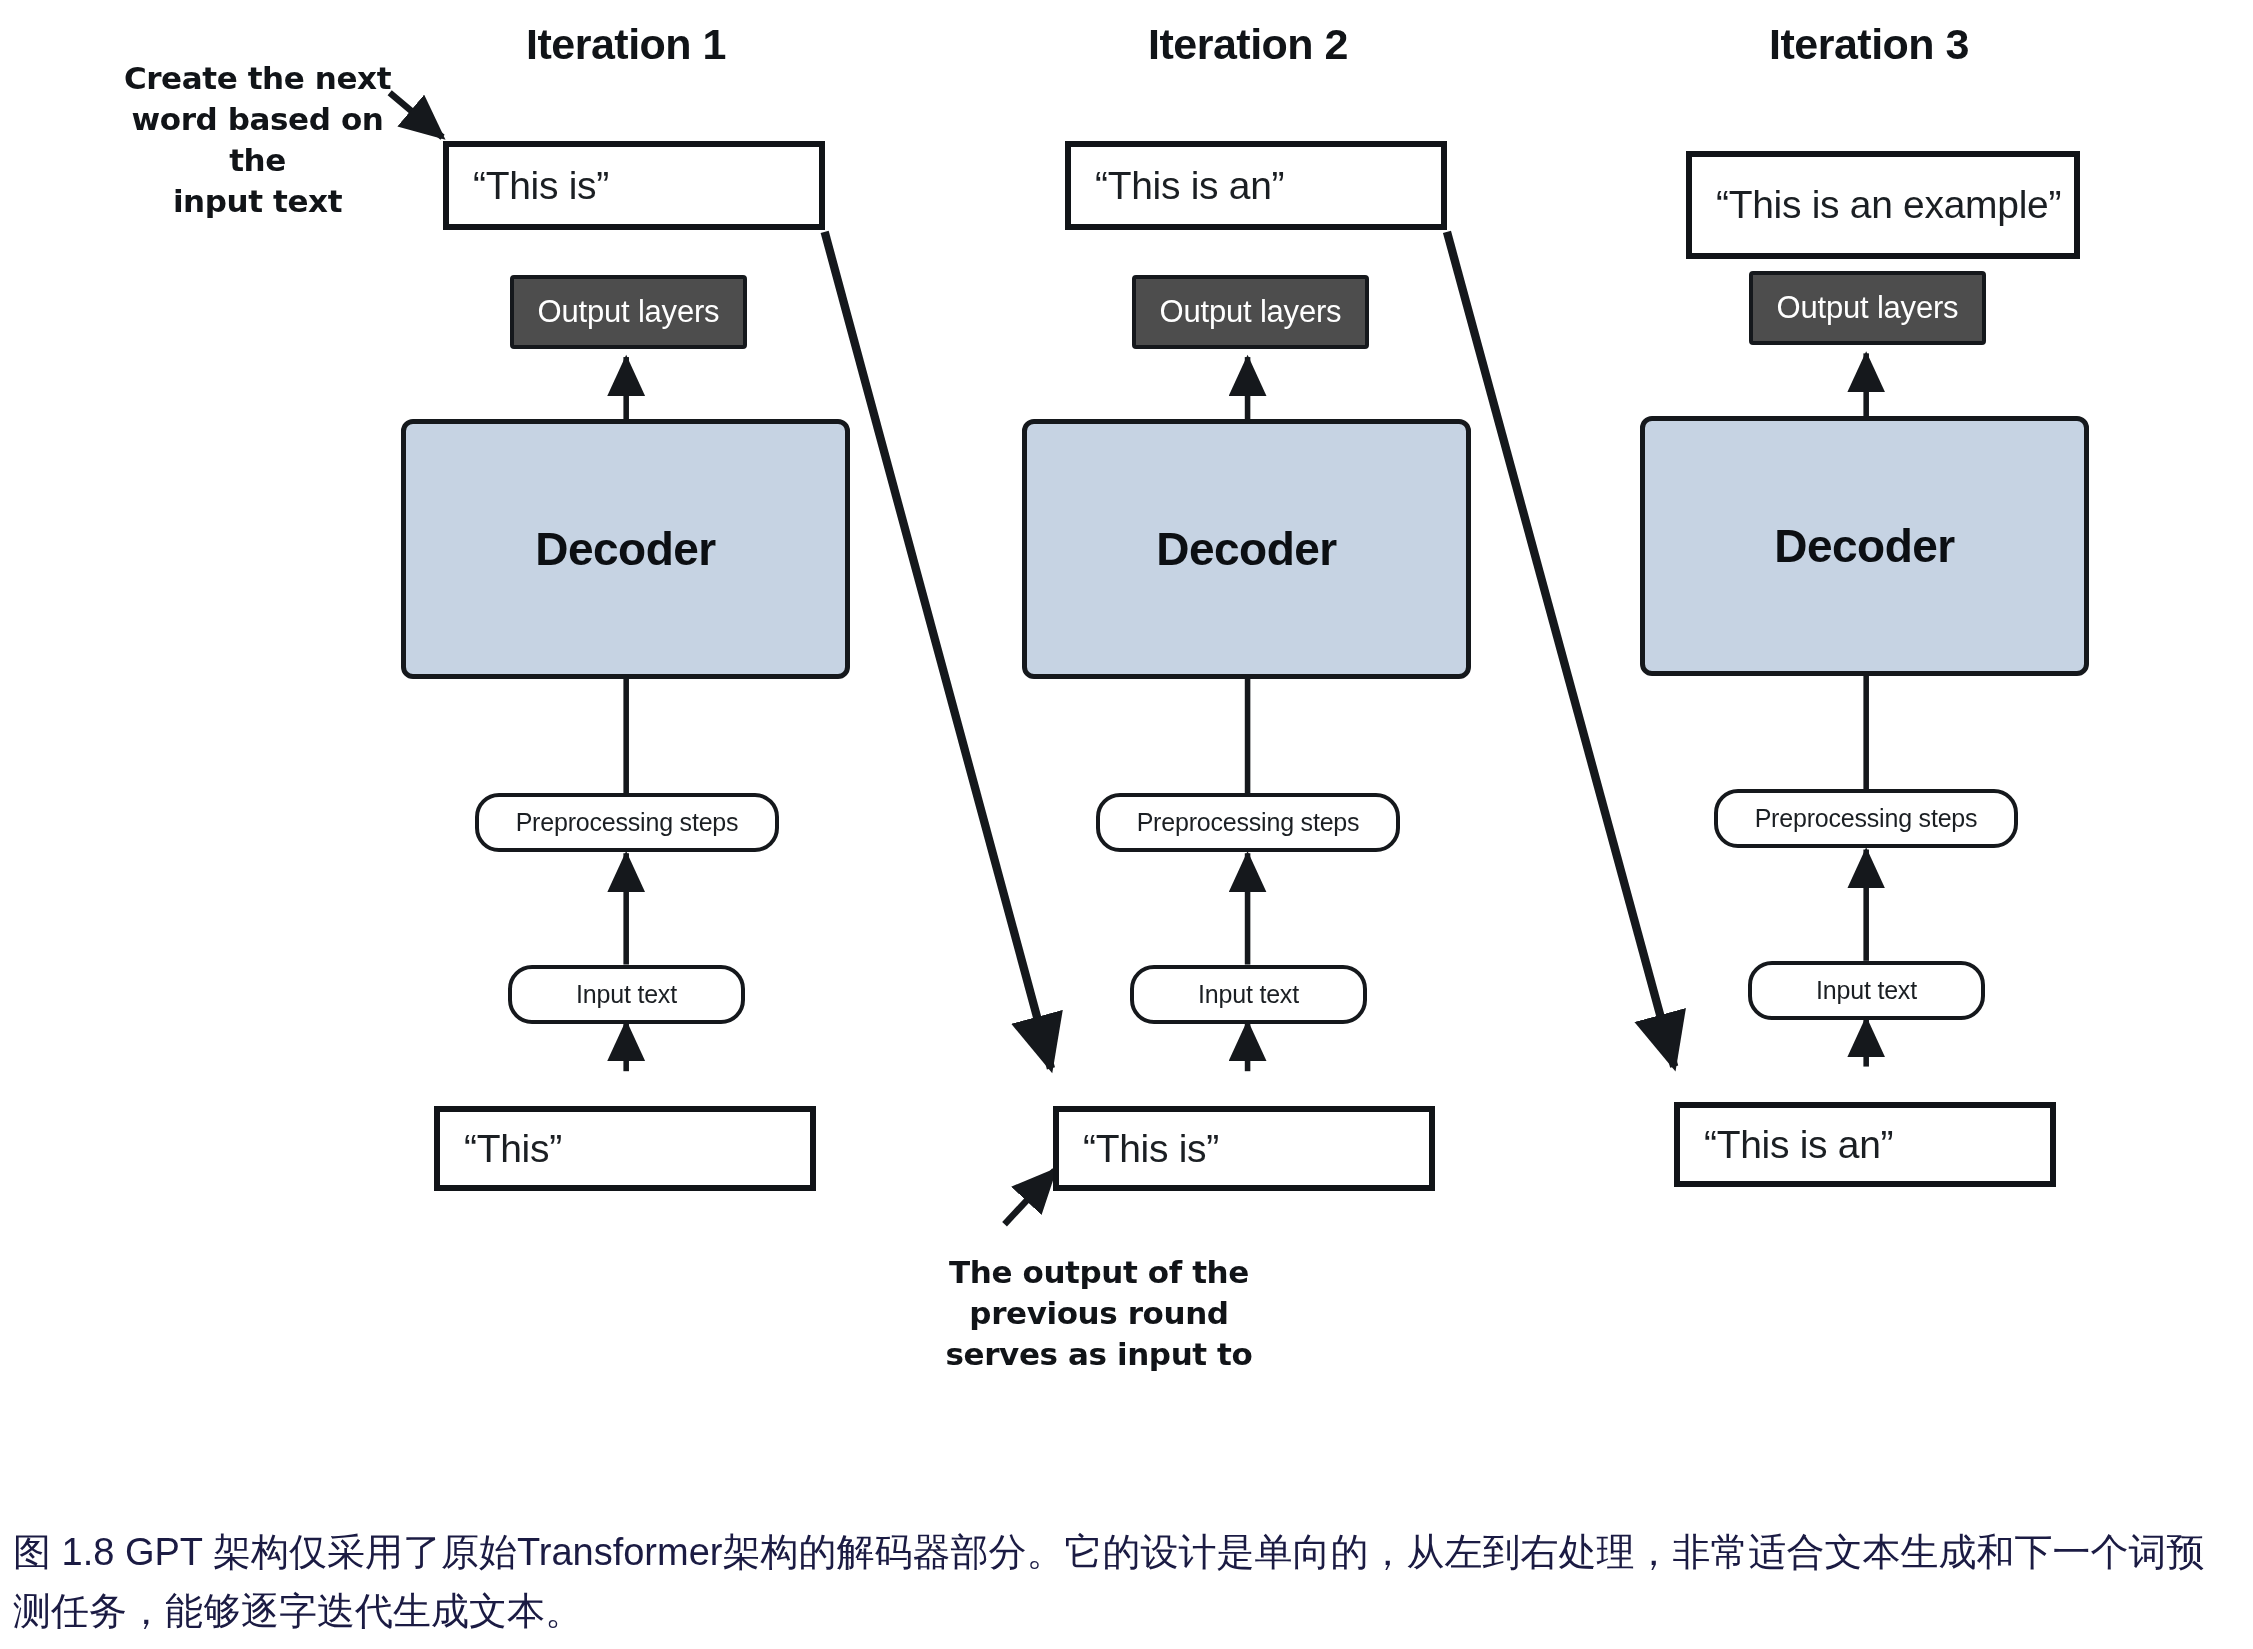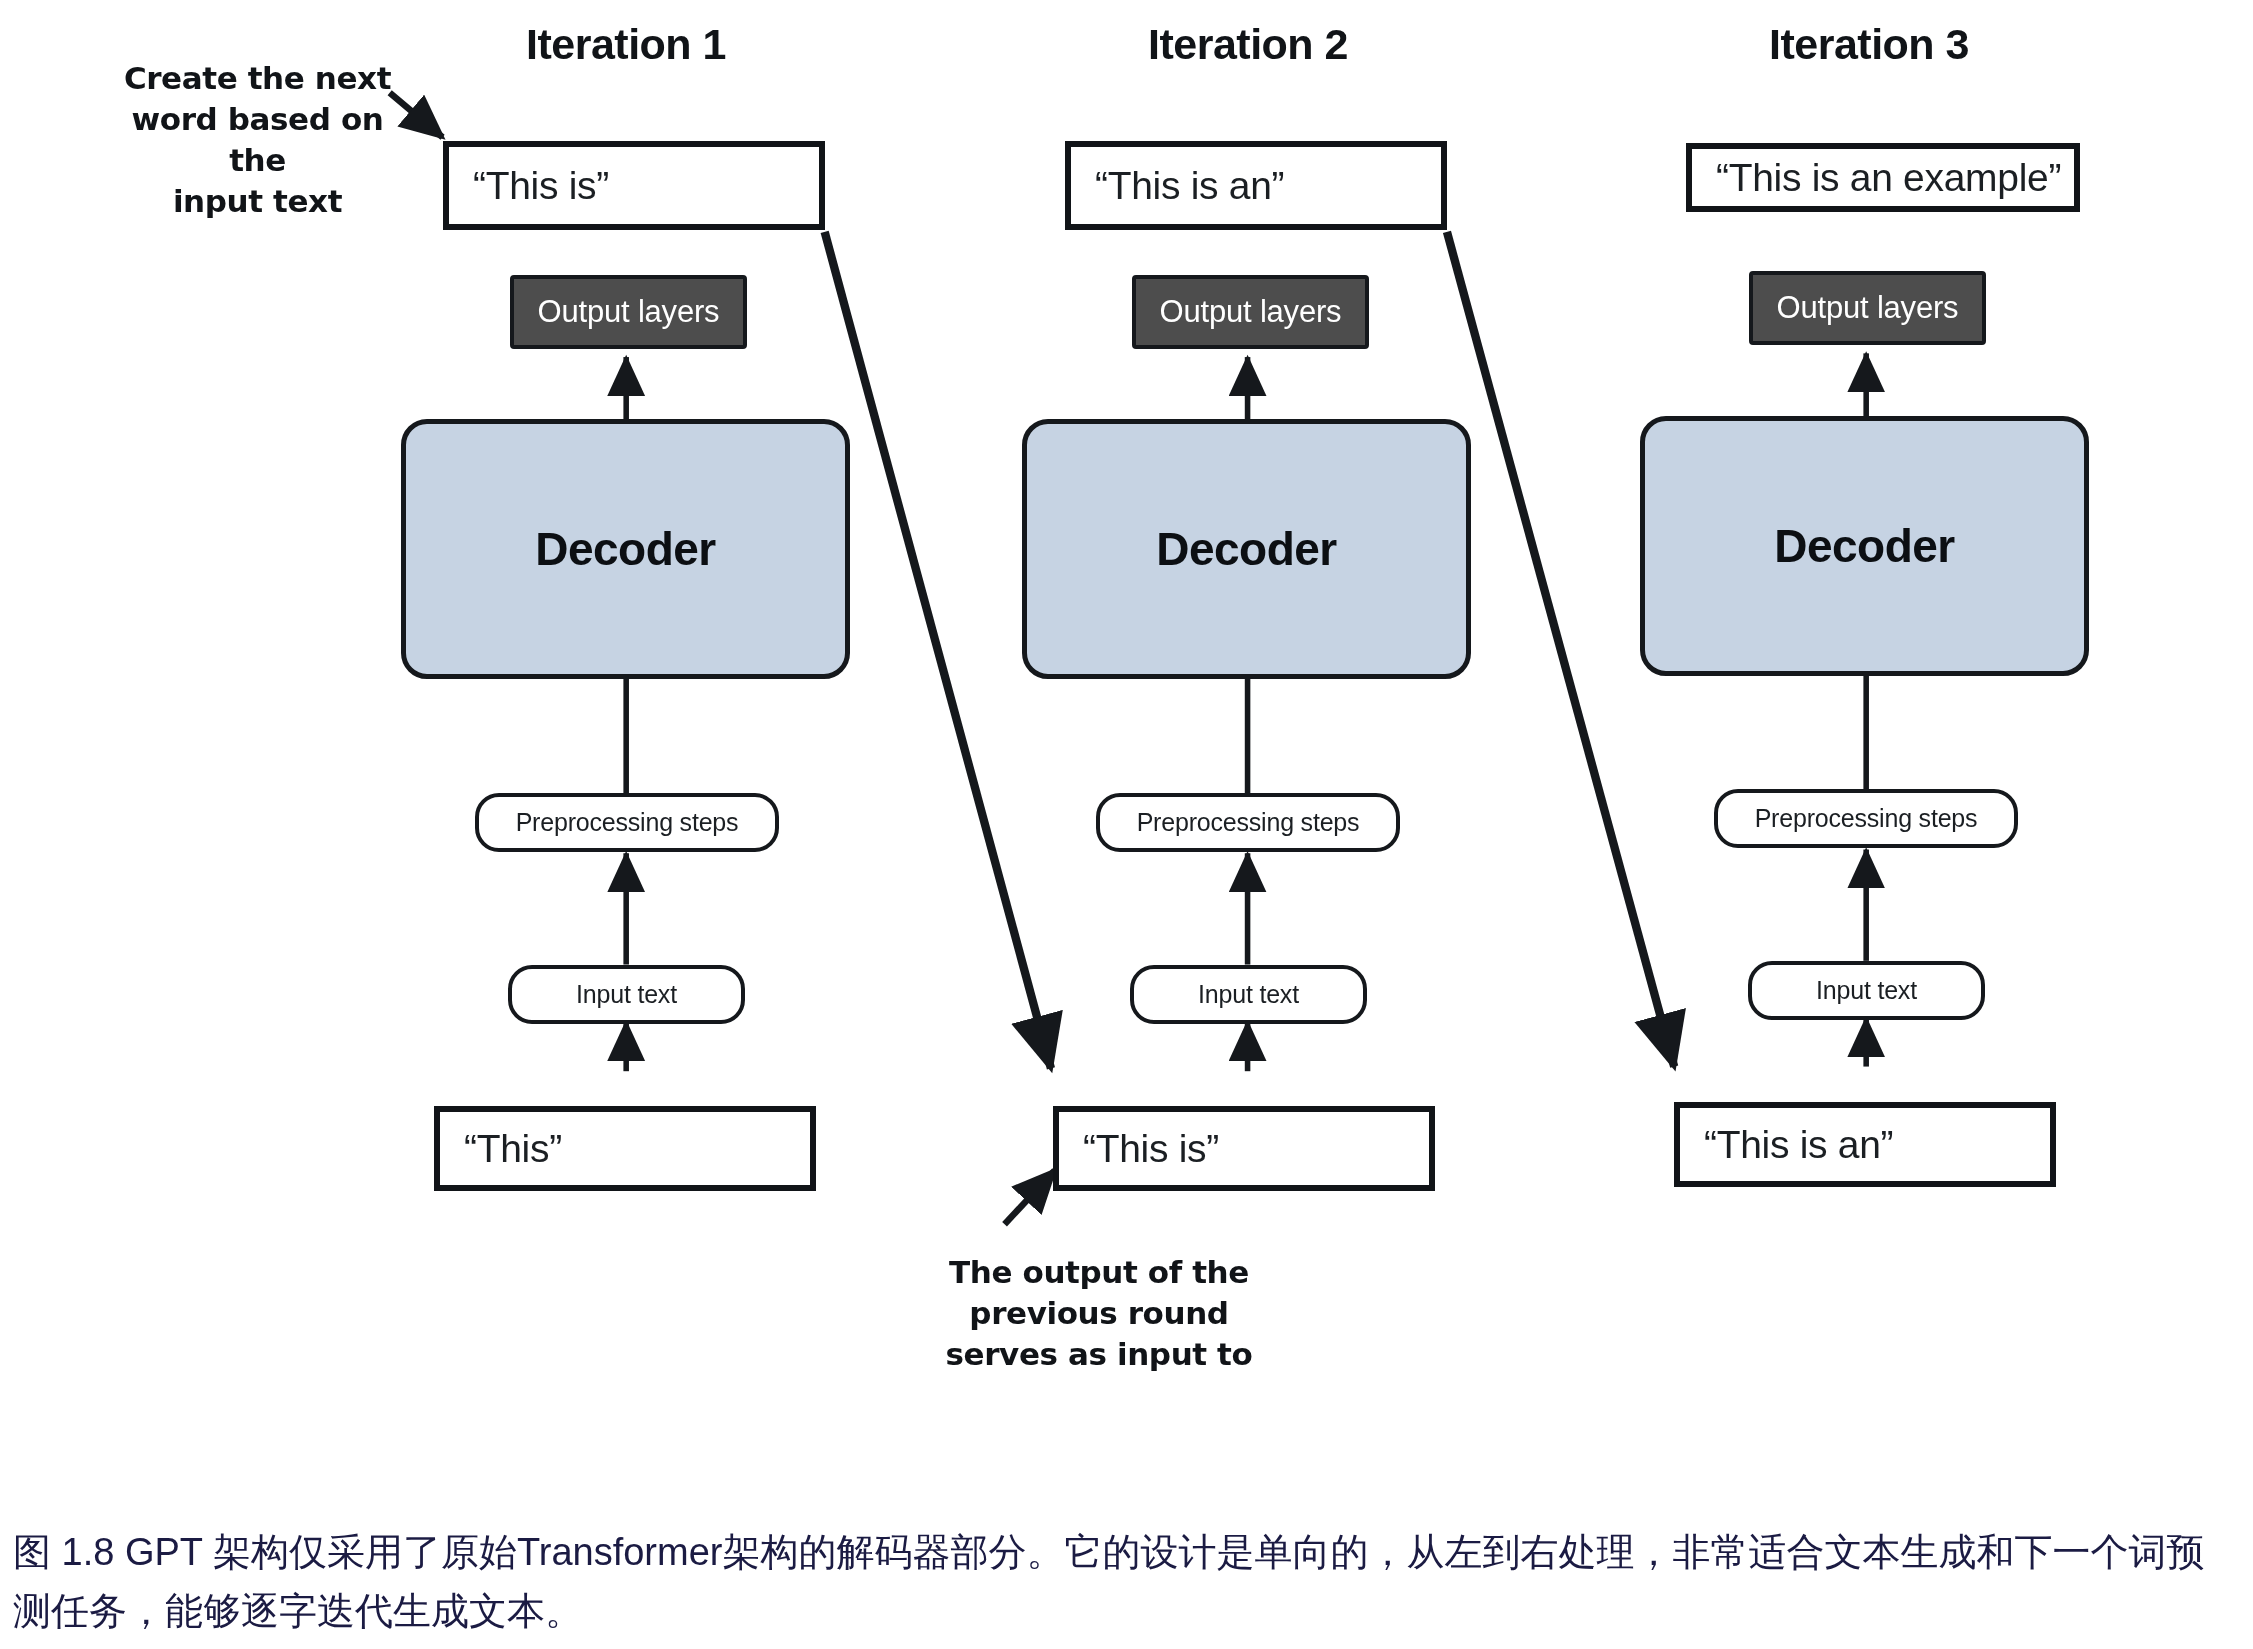--- a/index.html
+++ b/index.html
@@ -64,21 +64,21 @@
     color: #ffffff;
     font-size: 31px;
     letter-spacing: -0.2px;
     white-space: nowrap;
   }
 
   
   .decoder {
     background: #c6d3e3;
     border: 5.6px solid #15181c;
-    border-radius: 26px;
+    border-radius: 12px;
     display: flex;
     align-items: center;
     justify-content: center;
     box-sizing: border-box;
   }
   .decoder span {
     font-size: 46px;
     font-weight: bold;
     color: #0c0f13;
     letter-spacing: -0.5px;
@@ -190,21 +190,21 @@
   <div class="abs col-title" style="left:422px; top:20.4px; width:408px;">Iteration 1</div>
   <div class="abs col-title" style="left:1044px; top:20.4px; width:408px;">Iteration 2</div>
   <div class="abs col-title" style="left:1665px; top:20.4px; width:408px;">Iteration 3</div>
 
   <div class="abs text-box" style="left:443px; top:141px; width:382px; height:89px;">
     <span>“This is”</span>
   </div>
   <div class="abs text-box" style="left:1065px; top:141px; width:382px; height:89px;">
     <span>“This is an”</span>
   </div>
-  <div class="abs text-box" style="left:1686px; top:143px; width:394px; height:69px;">
+  <div class="abs text-box" style="left:1686px; top:151px; width:394px; height:108px;">
     <span>“This is an example”</span>
   </div>
 
   <div class="abs output-layers" style="left:510px; top:275px; width:237px; height:74px;">
     <span>Output layers</span>
   </div>
   <div class="abs output-layers" style="left:1132px; top:275px; width:237px; height:74px;">
     <span>Output layers</span>
   </div>
   <div class="abs output-layers" style="left:1749px; top:271px; width:237px; height:74px;">

